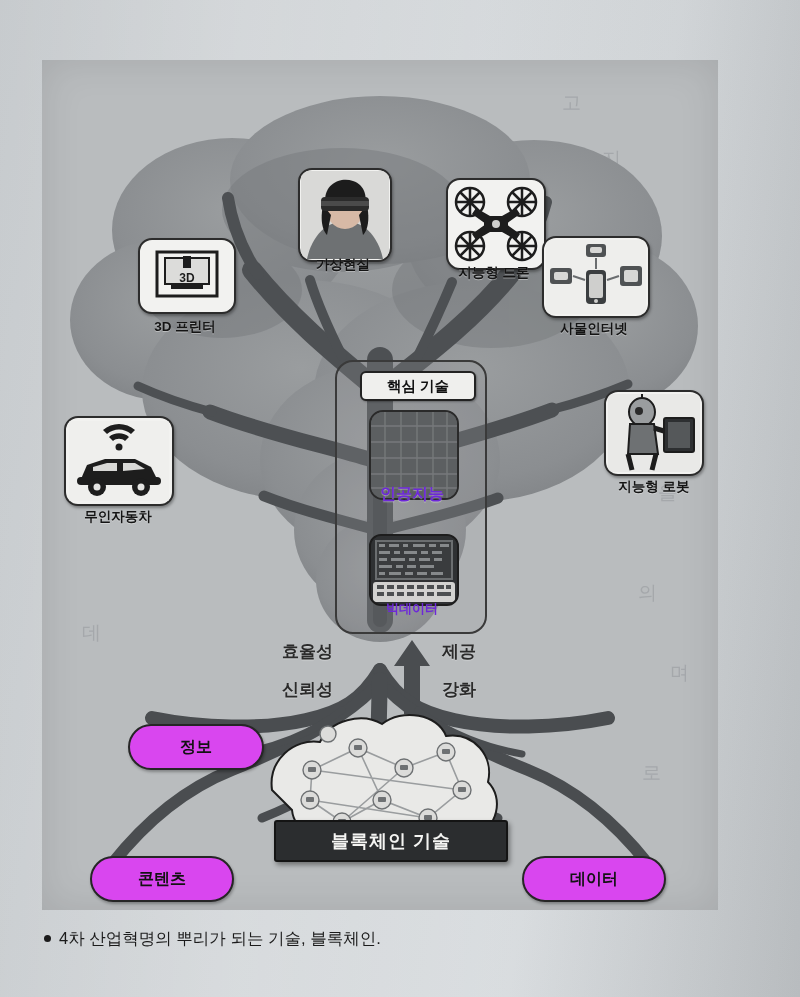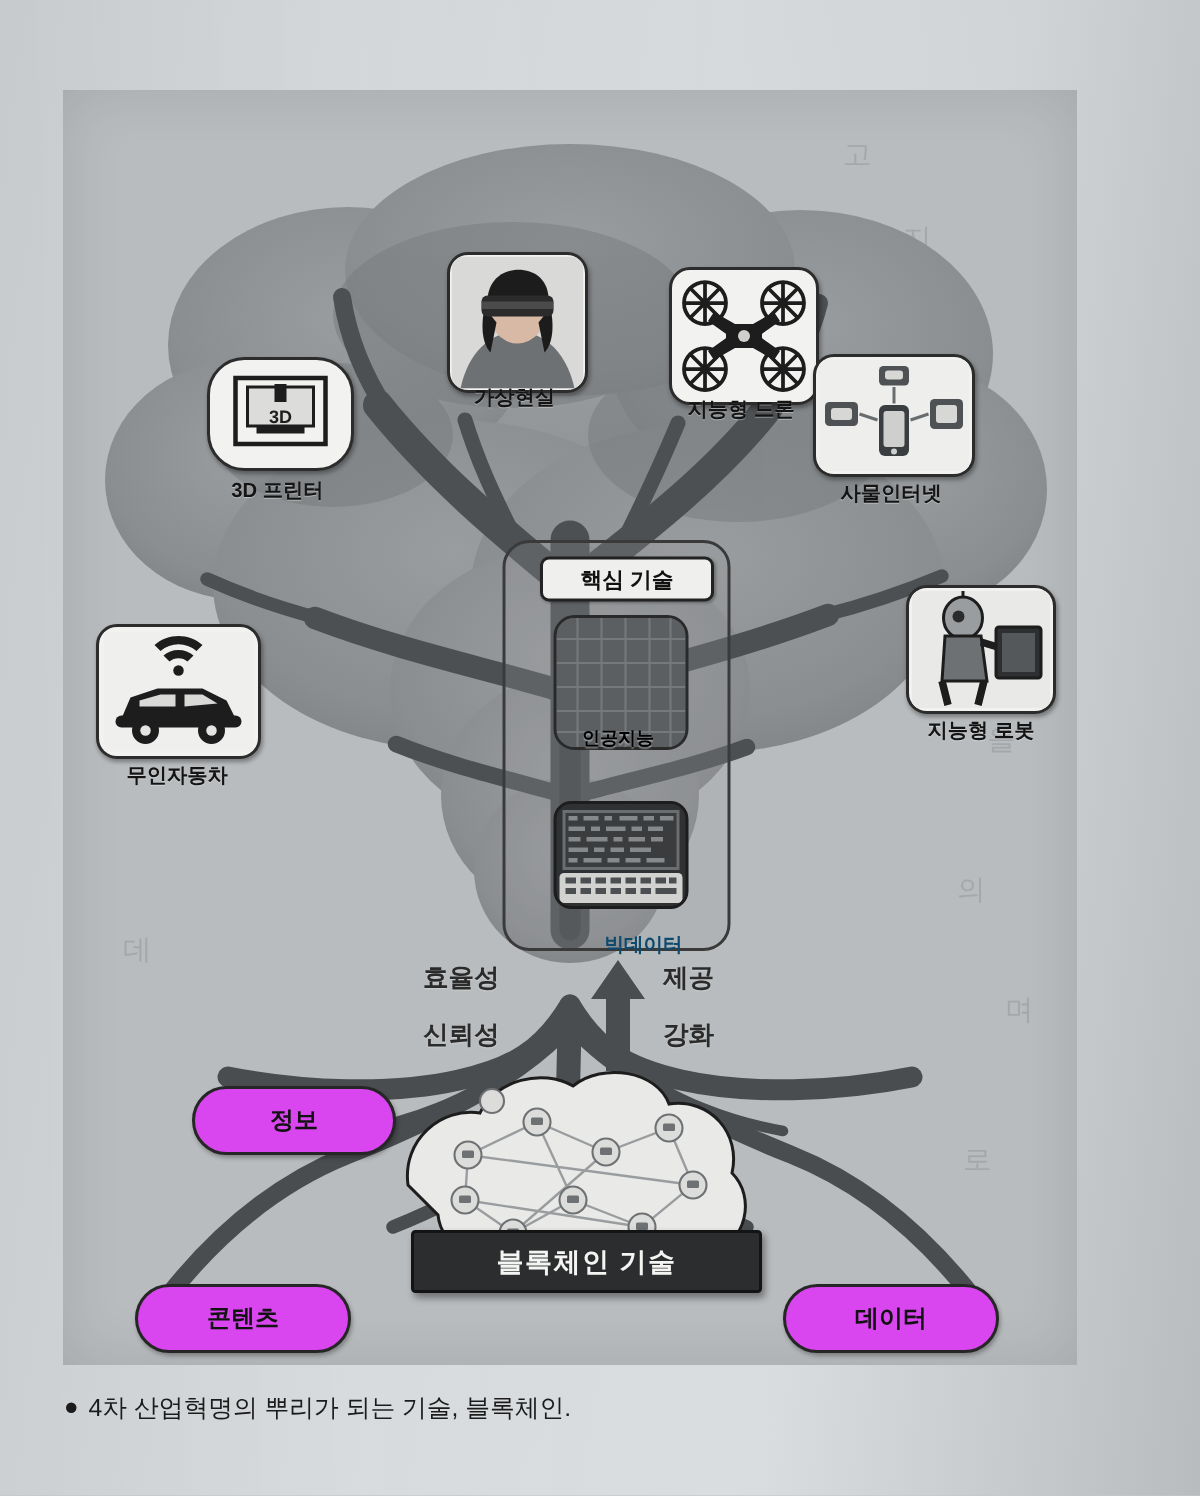--- a/index.html
+++ b/index.html
@@ -119,46 +119,45 @@
     letter-spacing: -2px;
     line-height: 1;
     text-shadow: 1px 2px 2px rgba(0,0,0,0.5);
   }
   .ai-caption {
     position: absolute;
     left: 327px;
     top: 424px;
     width: 86px;
     text-align: center;
-    font-size: 12px;
-    font-weight: 700;
-    color: #000000;
+    font-size: 16px;
+    font-weight: 700;
+    color: #6d28d9;
     text-shadow: 0 1px 1px rgba(255,255,255,0.4);
   }
   .bigdata-box {
     position: absolute;
     left: 327px;
     top: 474px;
     width: 86px;
     height: 68px;
     background: #2f3133;
     border: 2px solid #1d1d1d;
     border-radius: 12px;
     overflow: hidden;
   }
   .bigdata-caption {
     position: absolute;
     left: 327px;
     top: 540px;
     width: 86px;
-    text-align: right;
+    text-align: center;
     font-size: 13px;
     font-weight: 700;
-    color: #0c4a6e;
-    margin-top: 21px;
+    color: #6d28d9;
   }
   
   .trunk-arrow {
     position: absolute;
     left: 350px;
     top: 580px;
     width: 40px;
     height: 74px;
   }
   .benefit-text {
@@ -286,21 +285,21 @@
       <path d="M170 352 C140 344 118 336 96 326" stroke-width="9"></path>
       <path d="M508 350 C540 342 562 334 586 324" stroke-width="9"></path>
       <path d="M300 296 C286 268 276 246 268 220" stroke-width="10"></path>
       <path d="M376 296 C390 268 400 246 410 222" stroke-width="10"></path>
     </g>
     <g stroke="#3f4245" fill="none" stroke-linecap="round" opacity="0.85">
       <path d="M338 560 L338 420" stroke-width="14"></path>
     </g>
   </svg>
 
-  <div class="icon-box" style="left:96px; top:178px; width:94px; height:72px;border-radius:25px;">
+  <div class="icon-box" style="left:96px; top:178px; width:94px; height:72px;">
     <svg width="72" height="56" viewBox="0 0 72 56">
       <rect x="6" y="4" width="60" height="44" fill="none" stroke="#1d1d1d" stroke-width="3"></rect>
       <rect x="14" y="10" width="44" height="26" fill="#dcdcda" stroke="#1d1d1d" stroke-width="2"></rect>
       <rect x="32" y="8" width="8" height="12" fill="#1d1d1d"></rect>
       <rect x="20" y="36" width="32" height="5" fill="#1d1d1d"></rect>
       <text x="36" y="34" font-family="Liberation Sans, sans-serif" font-size="12" font-weight="700" fill="#1d1d1d" text-anchor="middle">3D</text>
     </svg>
   </div>
   <div class="node-label" style="left:86px; top:258px; width:114px;">3D 프린터</div>
 

